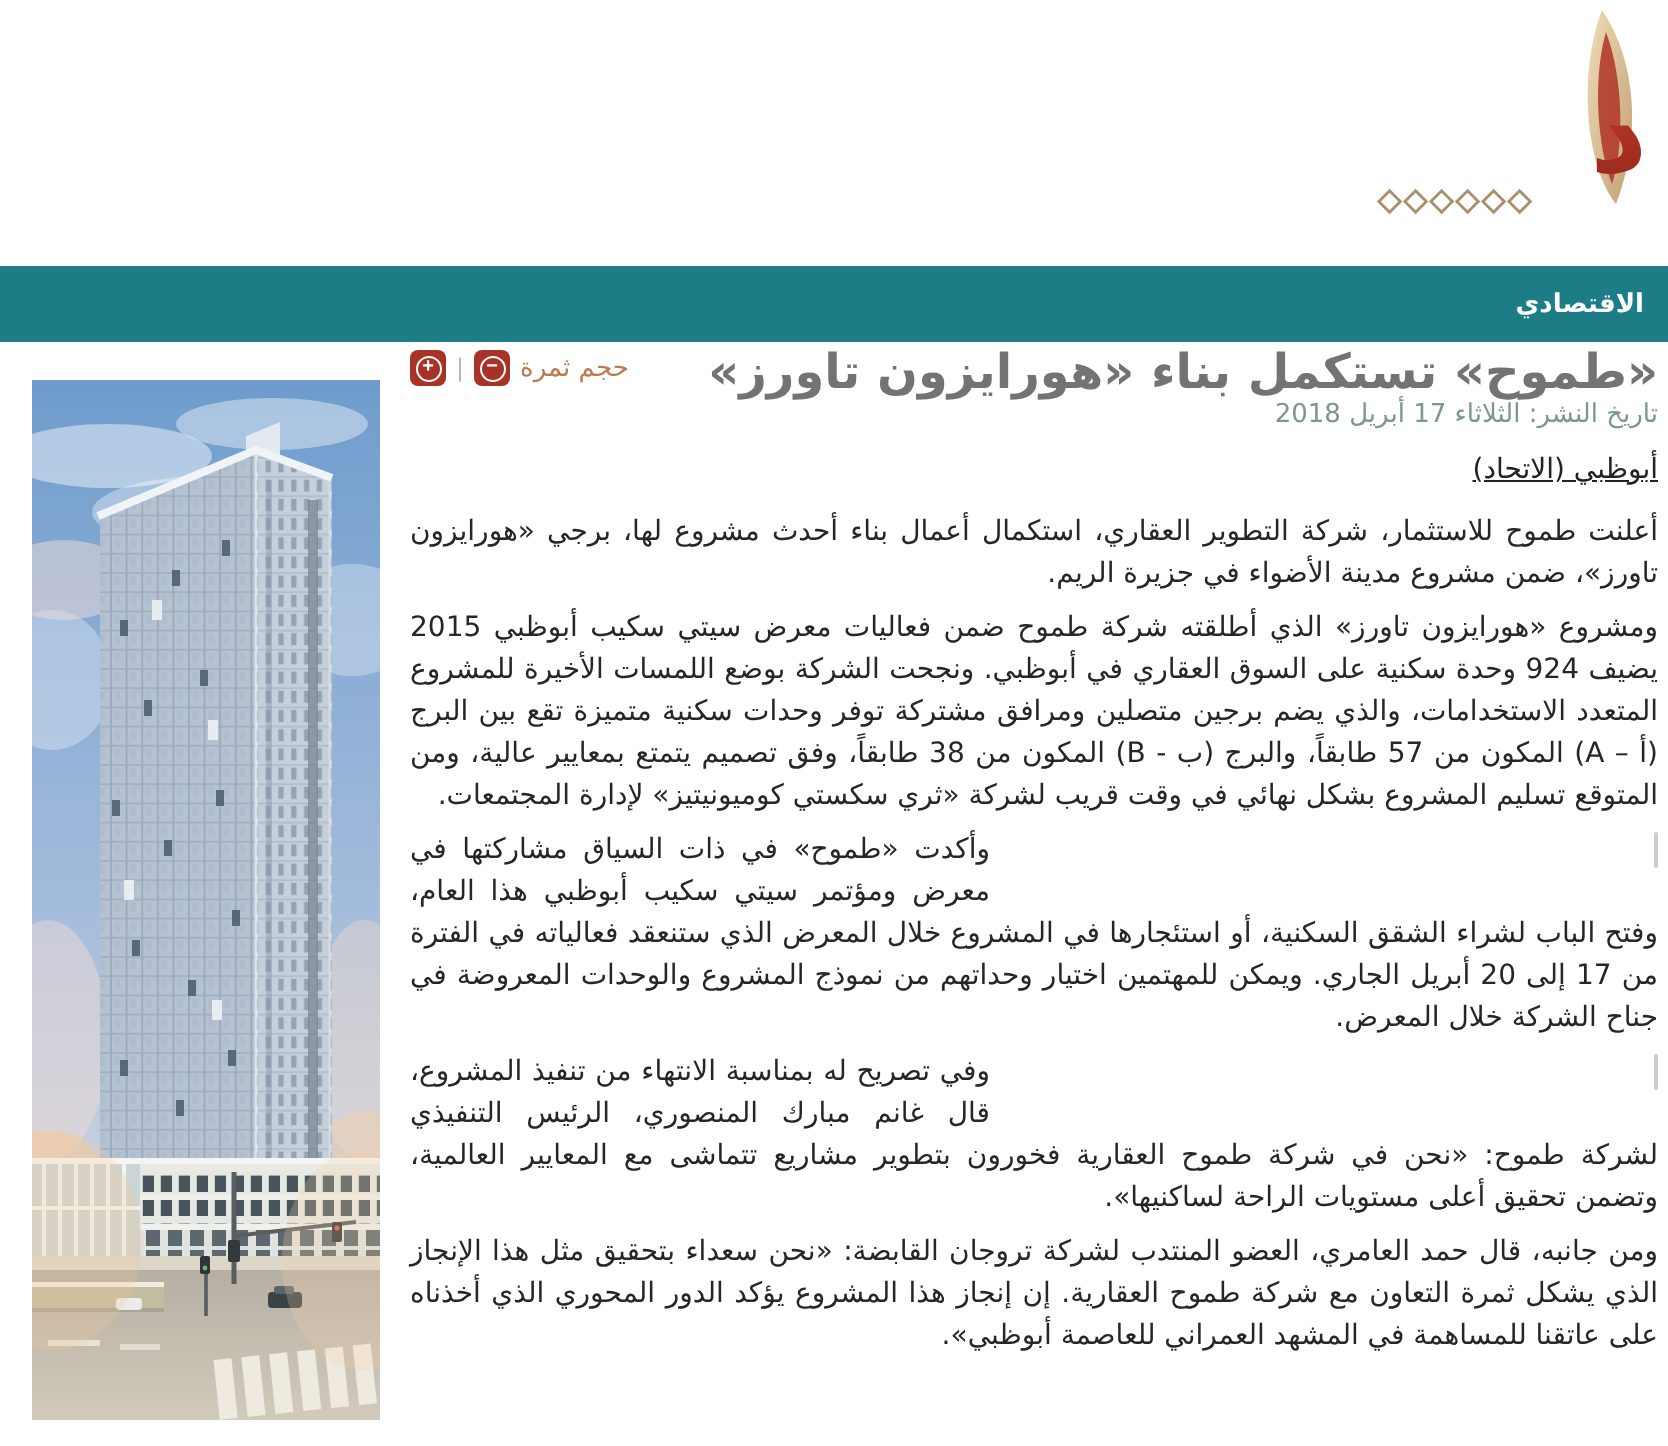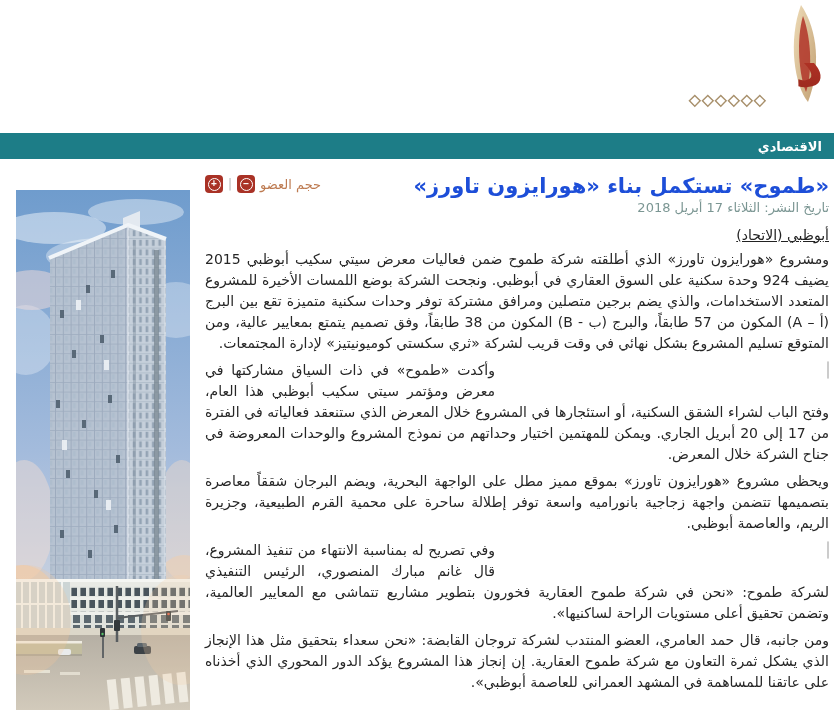--- a/index.html
+++ b/index.html
@@ -10,30 +10,30 @@
     position:relative; width:834px; height:723px; margin:0 auto;
     background:#ffffff; overflow:hidden; direction:rtl;
   }
 
   
   .masthead { position:absolute; top:0; left:0; right:0; height:133px; background:#fff; }
   .logo { position:absolute; top:2px; right:10px; width:186px; height:122px; }
 
   
   .category-bar {
-    position:absolute; top:133px; left:0; right:0; height:26px;
+    position:absolute; top:133px; left:0; right:0; height:38px;
     background:#1d7d87; display:flex; align-items:center;
   }
   .category-label { color:#fff; font-size:13px; font-weight:bold; padding:0 12px; line-height:23px; }
 
   
   .article { position:absolute; top:172px; right:5px; width:624px; }
 
   .title-row { display:flex; justify-content:space-between; align-items:flex-start; }
-  .article-title { margin:0; font-size:21px; line-height:28px; font-weight:bold; color:#1d4ed8; }
+  .article-title { margin:0; font-size:24px; line-height:28px; font-weight:bold; color:#737373; }
 
   .font-controls { display:flex; align-items:center; gap:5px; margin-top:3px; flex-shrink:0; }
   .fc-label { font-size:13px; color:#bd7a50; white-space:nowrap; }
   .fc-sep { color:#b5b5b5; font-size:12px; }
   .fc-btn {
     width:18px; height:18px; border:none; padding:0; cursor:pointer;
     background:#a93226; border-radius:4px;
     display:flex; align-items:center; justify-content:center;
   }
   .fc-circle {
@@ -244,48 +244,48 @@
       <ellipse cx="165" cy="440" rx="40" ry="55" fill="#f4cfa6" opacity="0.25"></ellipse>
     </svg>
   </figure>
 
   <main class="article">
 
     <div class="title-row">
       <h1 class="article-title">«طموح» تستكمل بناء «هورايزون تاورز»</h1>
 
       <div class="font-controls">
-        <span class="fc-label">حجم العضو</span>
+        <span class="fc-label">حجم ثمرة</span>
         <button class="fc-btn">
           <span class="fc-circle">−</span>
         </button>
         <span class="fc-sep">|</span>
         <button class="fc-btn">
           <span class="fc-circle">+</span>
         </button>
       </div>
     </div>
 
     <div class="pub-date">تاريخ النشر: الثلاثاء 17 أبريل 2018</div>
 
     <div class="byline">أبوظبي (الاتحاد)</div>
 
+    <p class="para first">
+      <span>أعلنت طموح للاستثمار، شركة التطوير العقاري، استكمال أعمال بناء أحدث مشروع لها، برجي «هورايزون تاورز»، ضمن مشروع مدينة الأضواء في جزيرة الريم.</span>
+    </p>
 
     <p class="para">
       <span>ومشروع «هورايزون تاورز» الذي أطلقته شركة طموح ضمن فعاليات معرض سيتي سكيب أبوظبي 2015 يضيف 924 وحدة سكنية على السوق العقاري في أبوظبي. ونجحت الشركة بوضع اللمسات الأخيرة للمشروع المتعدد الاستخدامات، والذي يضم برجين متصلين ومرافق مشتركة توفر وحدات سكنية متميزة تقع بين البرج (أ – A) المكون من 57 طابقاً، والبرج (ب - B) المكون من 38 طابقاً، وفق تصميم يتمتع بمعايير عالية، ومن المتوقع تسليم المشروع بشكل نهائي في وقت قريب لشركة «ثري سكستي كوميونيتيز» لإدارة المجتمعات.</span>
     </p>
 
     <p class="para">
       <span class="ad-float"><span class="ad-box"></span></span>
       <span>وأكدت «طموح» في ذات السياق مشاركتها في معرض ومؤتمر سيتي سكيب أبوظبي هذا العام، وفتح الباب لشراء الشقق السكنية، أو استئجارها في المشروع خلال المعرض الذي ستنعقد فعالياته في الفترة من 17 إلى 20 أبريل الجاري. ويمكن للمهتمين اختيار وحداتهم من نموذج المشروع والوحدات المعروضة في جناح الشركة خلال المعرض.</span>
     </p>
 
-    <p class="para">
-      <span>ويحظى مشروع «هورايزون تاورز» بموقع مميز مطل على الواجهة البحرية، ويضم البرجان شققاً معاصرة بتصميمها تتضمن واجهة زجاجية بانوراميه واسعة توفر إطلالة ساحرة على محمية القرم الطبيعية، وجزيرة الريم، والعاصمة أبوظبي.</span>
-    </p>
 
     <p class="para">
       <span class="ad-float"><span class="ad-box"></span></span>
       <span>وفي تصريح له بمناسبة الانتهاء من تنفيذ المشروع، قال غانم مبارك المنصوري، الرئيس التنفيذي لشركة طموح: «نحن في شركة طموح العقارية فخورون بتطوير مشاريع تتماشى مع المعايير العالمية، وتضمن تحقيق أعلى مستويات الراحة لساكنيها».</span>
     </p>
 
     <p class="para">
       <span>ومن جانبه، قال حمد العامري، العضو المنتدب لشركة تروجان القابضة: «نحن سعداء بتحقيق مثل هذا الإنجاز الذي يشكل ثمرة التعاون مع شركة طموح العقارية. إن إنجاز هذا المشروع يؤكد الدور المحوري الذي أخذناه على عاتقنا للمساهمة في المشهد العمراني للعاصمة أبوظبي».</span>
     </p>
 

